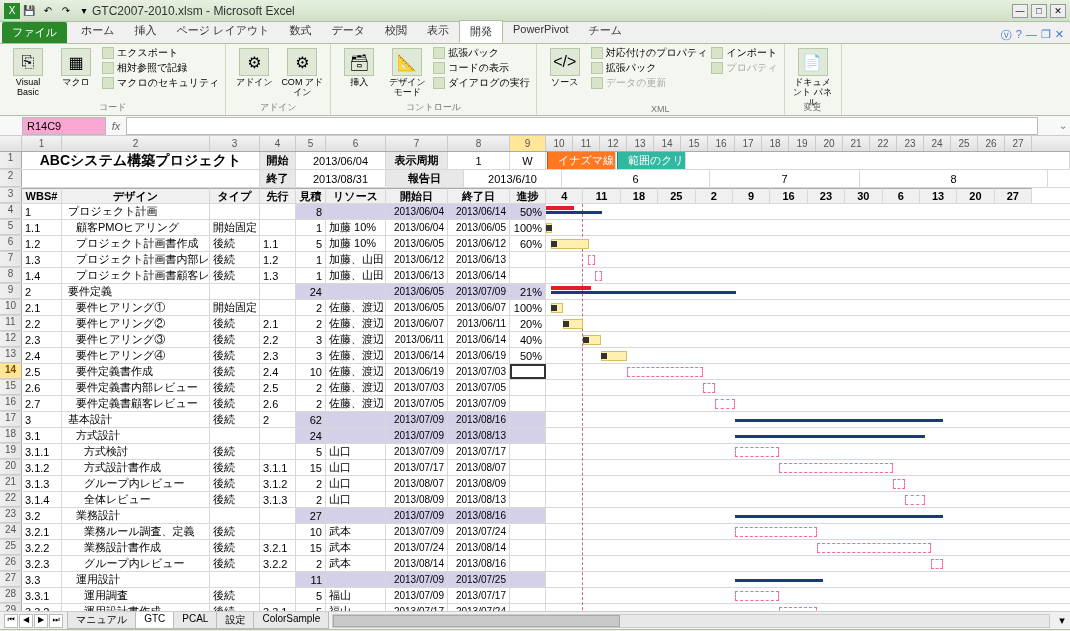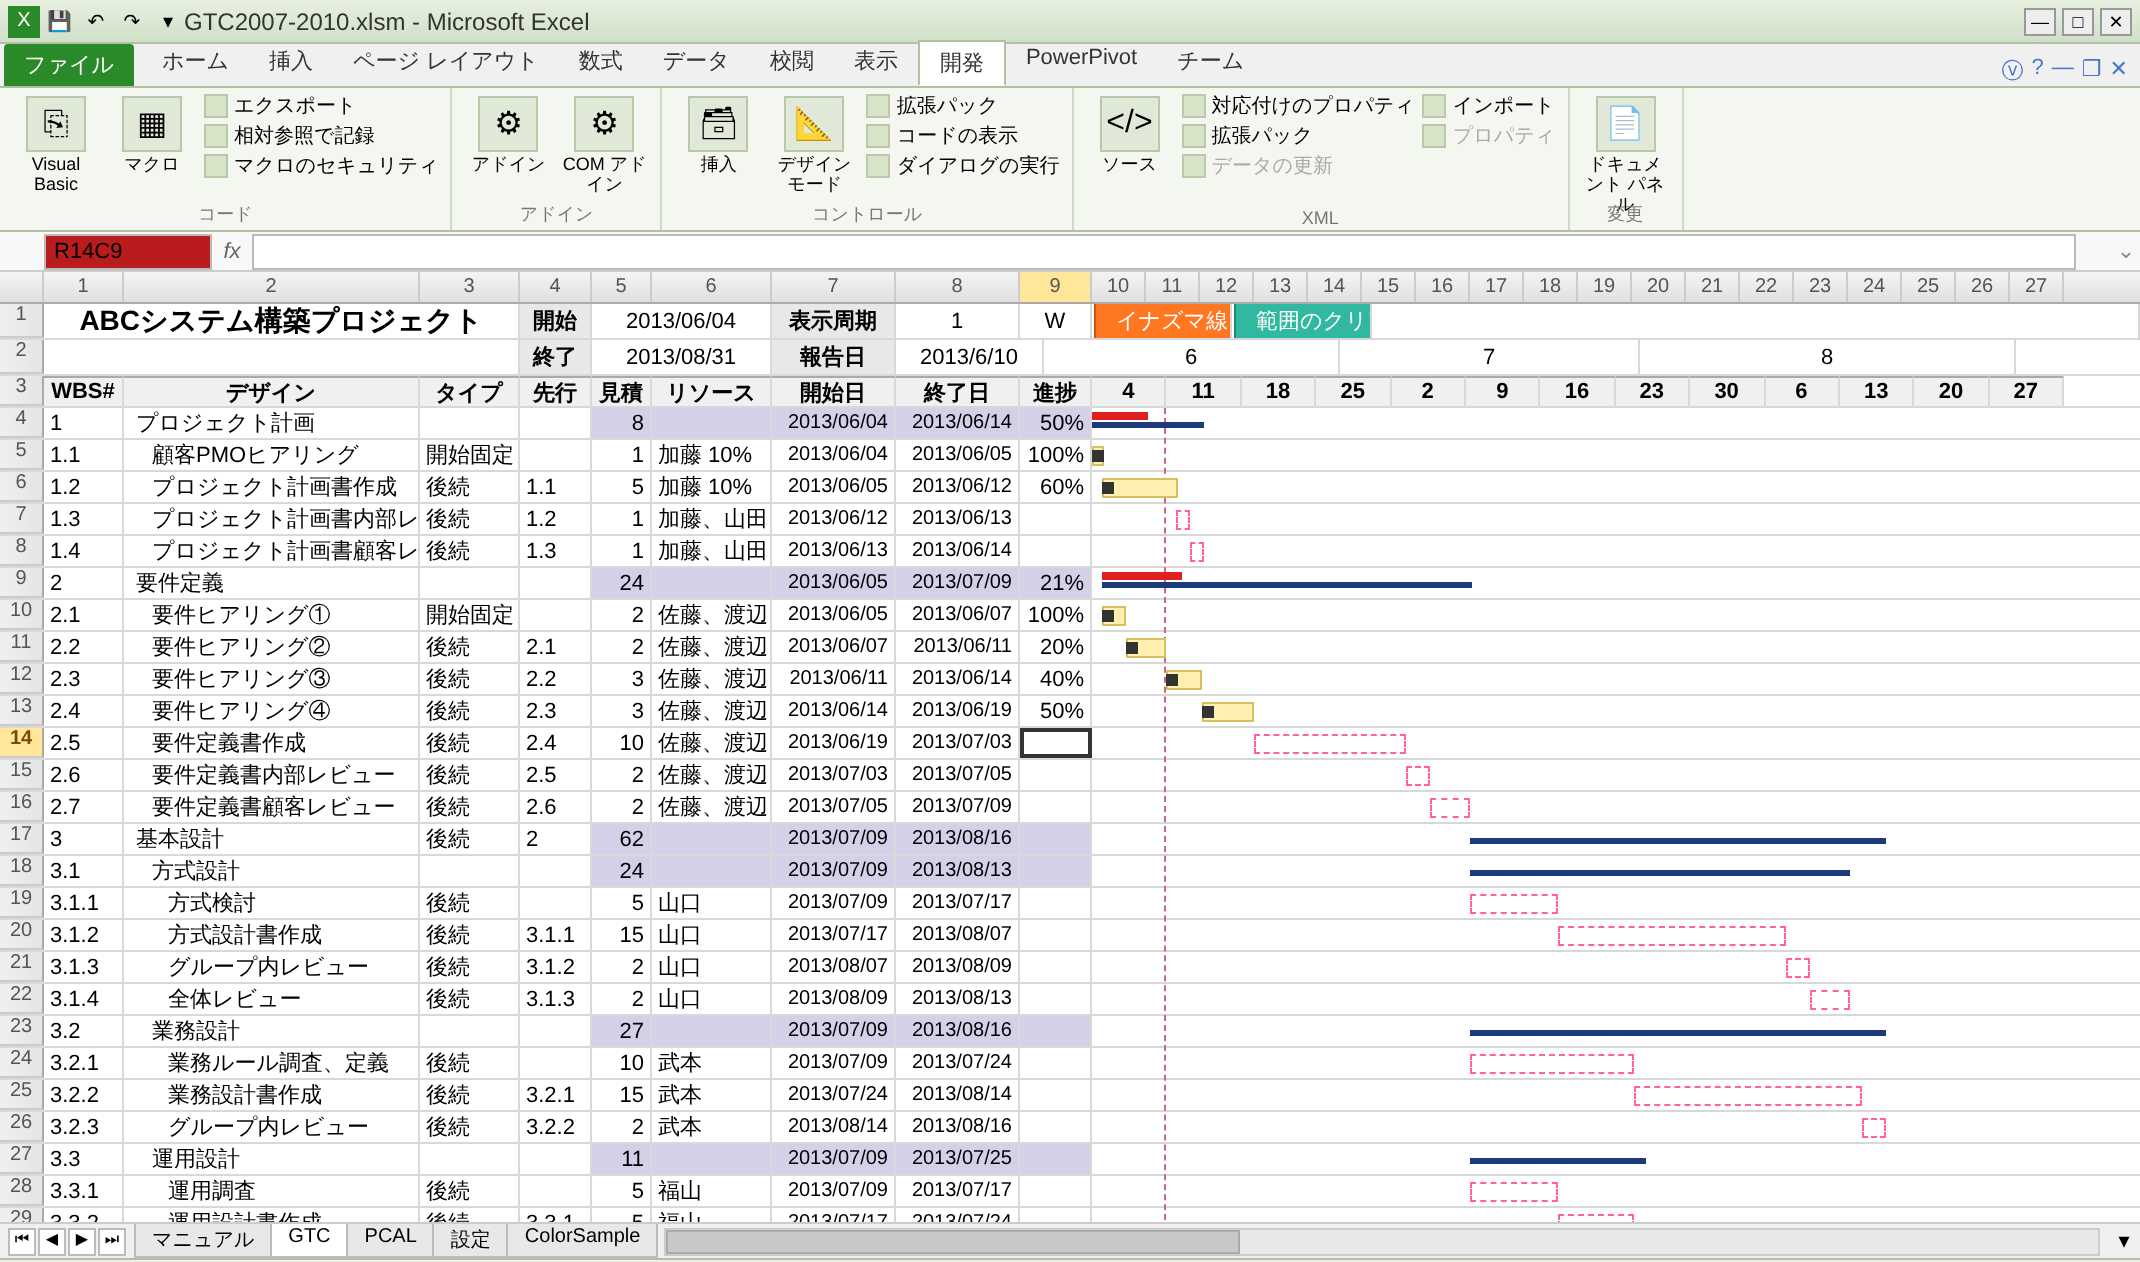--- a/index.html
+++ b/index.html
@@ -23,21 +23,21 @@
 .rgroup-label { position: absolute; bottom: 1px; left: 0; right: 0; text-align: center; font-size: 9px; color: #777; }
 .rbtns { display: flex; gap: 4px; flex: 1; align-items: flex-start; }
 .rbtn-big { display: flex; flex-direction: column; align-items: center; width: 44px; padding-top: 2px; }
 .rbtn-big .ico { width: 30px; height: 28px; background: #e0e8d8; border: 1px solid #b8c8a8; display: flex; align-items: center; justify-content: center; font-size: 16px; }
 .rbtn-big .lbl { font-size: 9px; text-align: center; margin-top: 2px; line-height: 1.1; }
 .rbtn-list { display: flex; flex-direction: column; gap: 1px; font-size: 10px; }
 .rbtn-list div { display: flex; align-items: center; gap: 3px; white-space: nowrap; }
 .rbtn-list .sico { width: 12px; height: 12px; background: #d8e4c8; border: 1px solid #b8c8a8; display: inline-block; }
 
 .namebox-row { height: 20px; display: flex; align-items: center; border-bottom: 1px solid #ccc; background: #f8f8f8; }
-.namebox { width: 84px; border: 1px solid #bbb; height: 18px; padding: 0 4px; font-size: 11px; background: #b91c1c; margin-left: 22px; }
+.namebox { width: 84px; border: 1px solid #bbb; height: 18px; padding: 0 4px; font-size: 11px; background: #f9a8d4; margin-left: 22px; }
 .fxlabel { width: 20px; text-align: center; font-style: italic; color: #666; }
 .formulabar { flex: 1; border: 1px solid #bbb; height: 18px; background: #fff; margin-right: 18px; }
 .fbexp { width: 14px; text-align: center; color: #888; }
 
 .grid { position: relative; height: 475px; overflow: hidden; background: #fff; }
 .colheads { display: flex; height: 16px; background: linear-gradient(#f4f4f4,#e0e0e0); border-bottom: 1px solid #aaa; position: sticky; top: 0; }
 .ch { border-right: 1px solid #ccc; text-align: center; font-size: 10px; color: #555; line-height: 16px; flex-shrink: 0; }
 .ch.sel { background: #ffe699; }
 .rowhead { width: 22px; background: linear-gradient(90deg,#f0f0f0,#e4e4e4); border-right: 1px solid #aaa; border-bottom: 1px solid #ccc; text-align: center; font-size: 10px; color: #555; flex-shrink: 0; }
 .rowhead.sel { background: #ffe699; color: #7a4a00; font-weight: bold; }
@@ -284,22 +284,22 @@
     <div class="cell" style="width:70px;padding:1px">
         <button class="btn-teal">範囲のクリア</button>
       </div>
     <div class="cell" style="flex:1"></div>
   </div>
   <div class="row" style="height:18px">
     <div class="rowhead">2</div>
     <div class="cell ttl" style="width:238px;border-top:none"></div>
     <div class="cell hd" style="width:36px">終了</div>
     <div class="cell c" style="width:90px">2013/08/31</div>
-    <div class="cell hd" style="width:62px">報告日</div>
-    <div class="cell c" style="width:74px">2013/6/10</div>
+    <div class="cell hd" style="width:78px">報告日</div>
+    <div class="cell c" style="width:98px">2013/6/10</div>
     <div id="month-heads" style="display:flex">
         <div class="cell c" style="width: 148px;">6</div>
         <div class="cell c" style="width: 150px;">7</div>
         <div class="cell c" style="width: 188px;">8</div>
       </div>
   </div>
   <div class="row" style="height:16px">
     <div class="rowhead">3</div>
     <div class="cell hd2" style="width:40px">WBS#</div>
     <div class="cell hd2" style="width:148px">デザイン</div>

